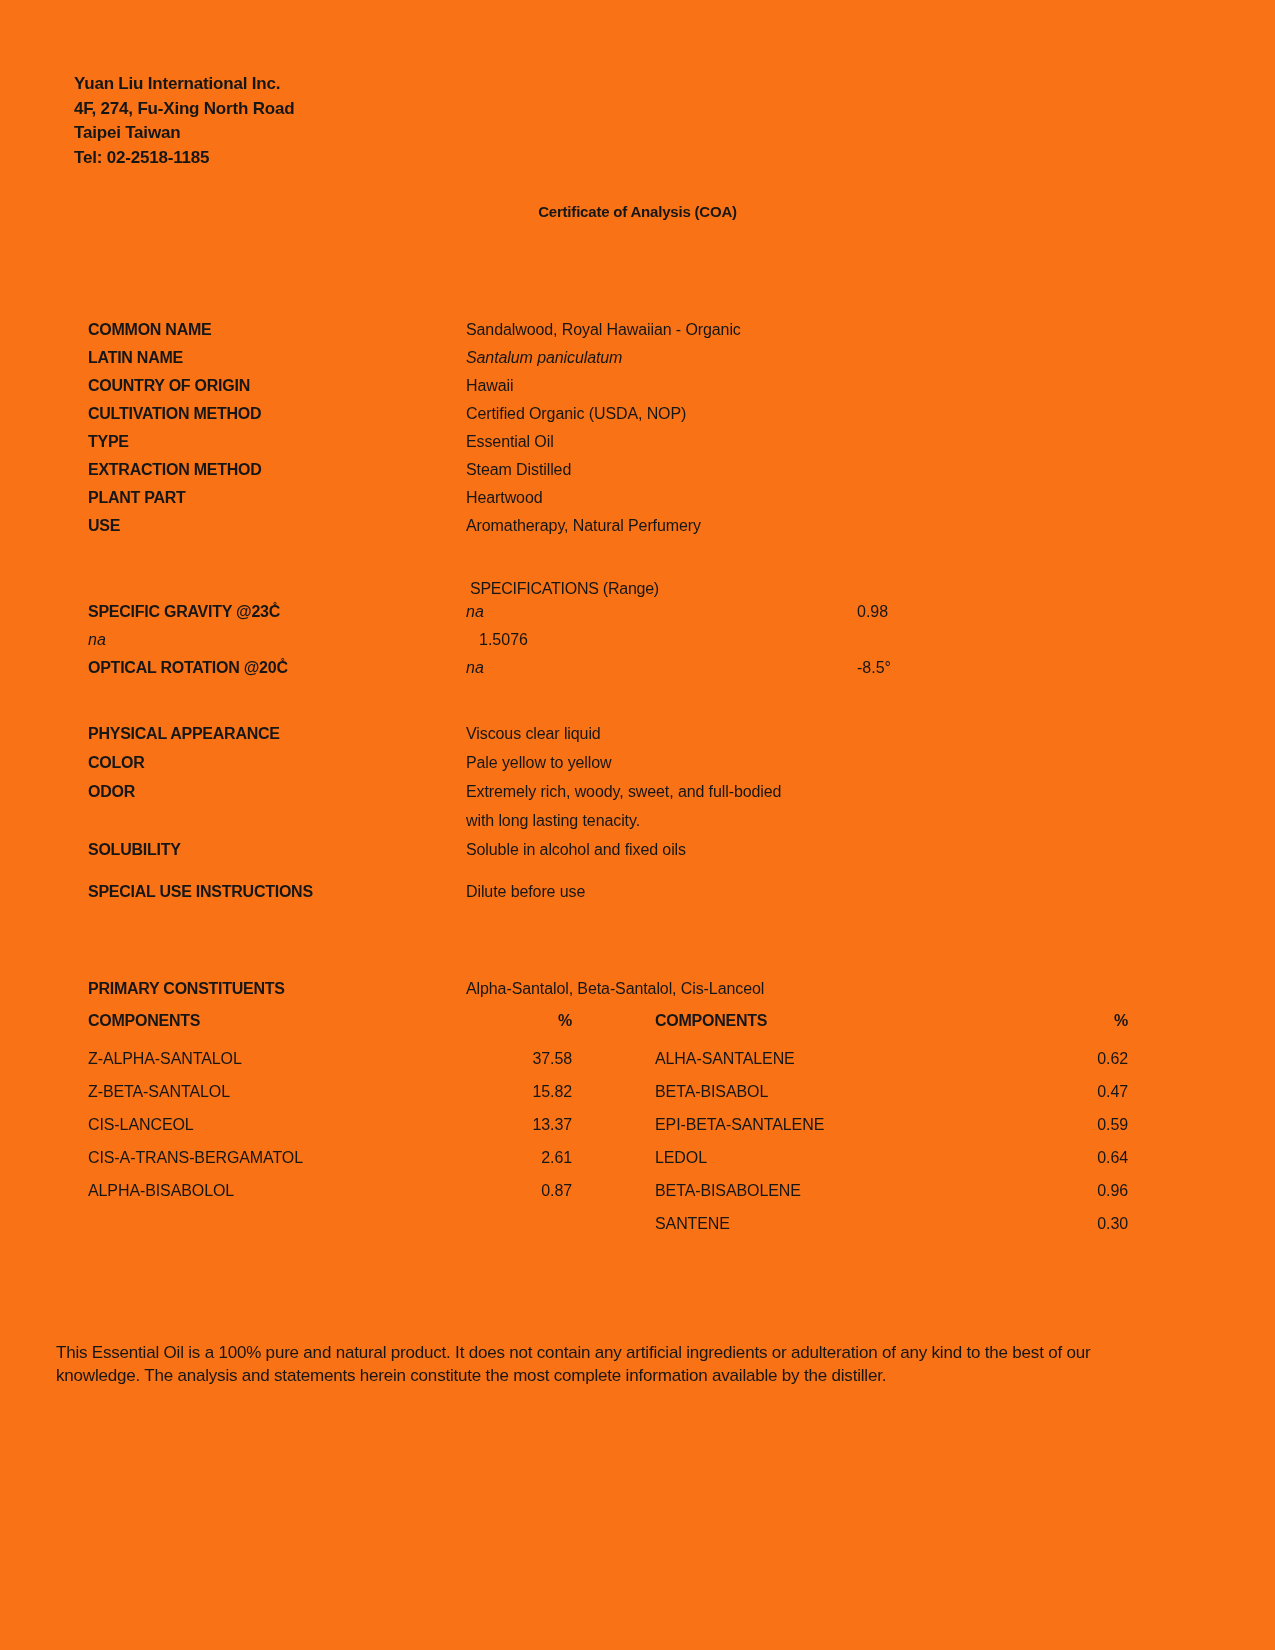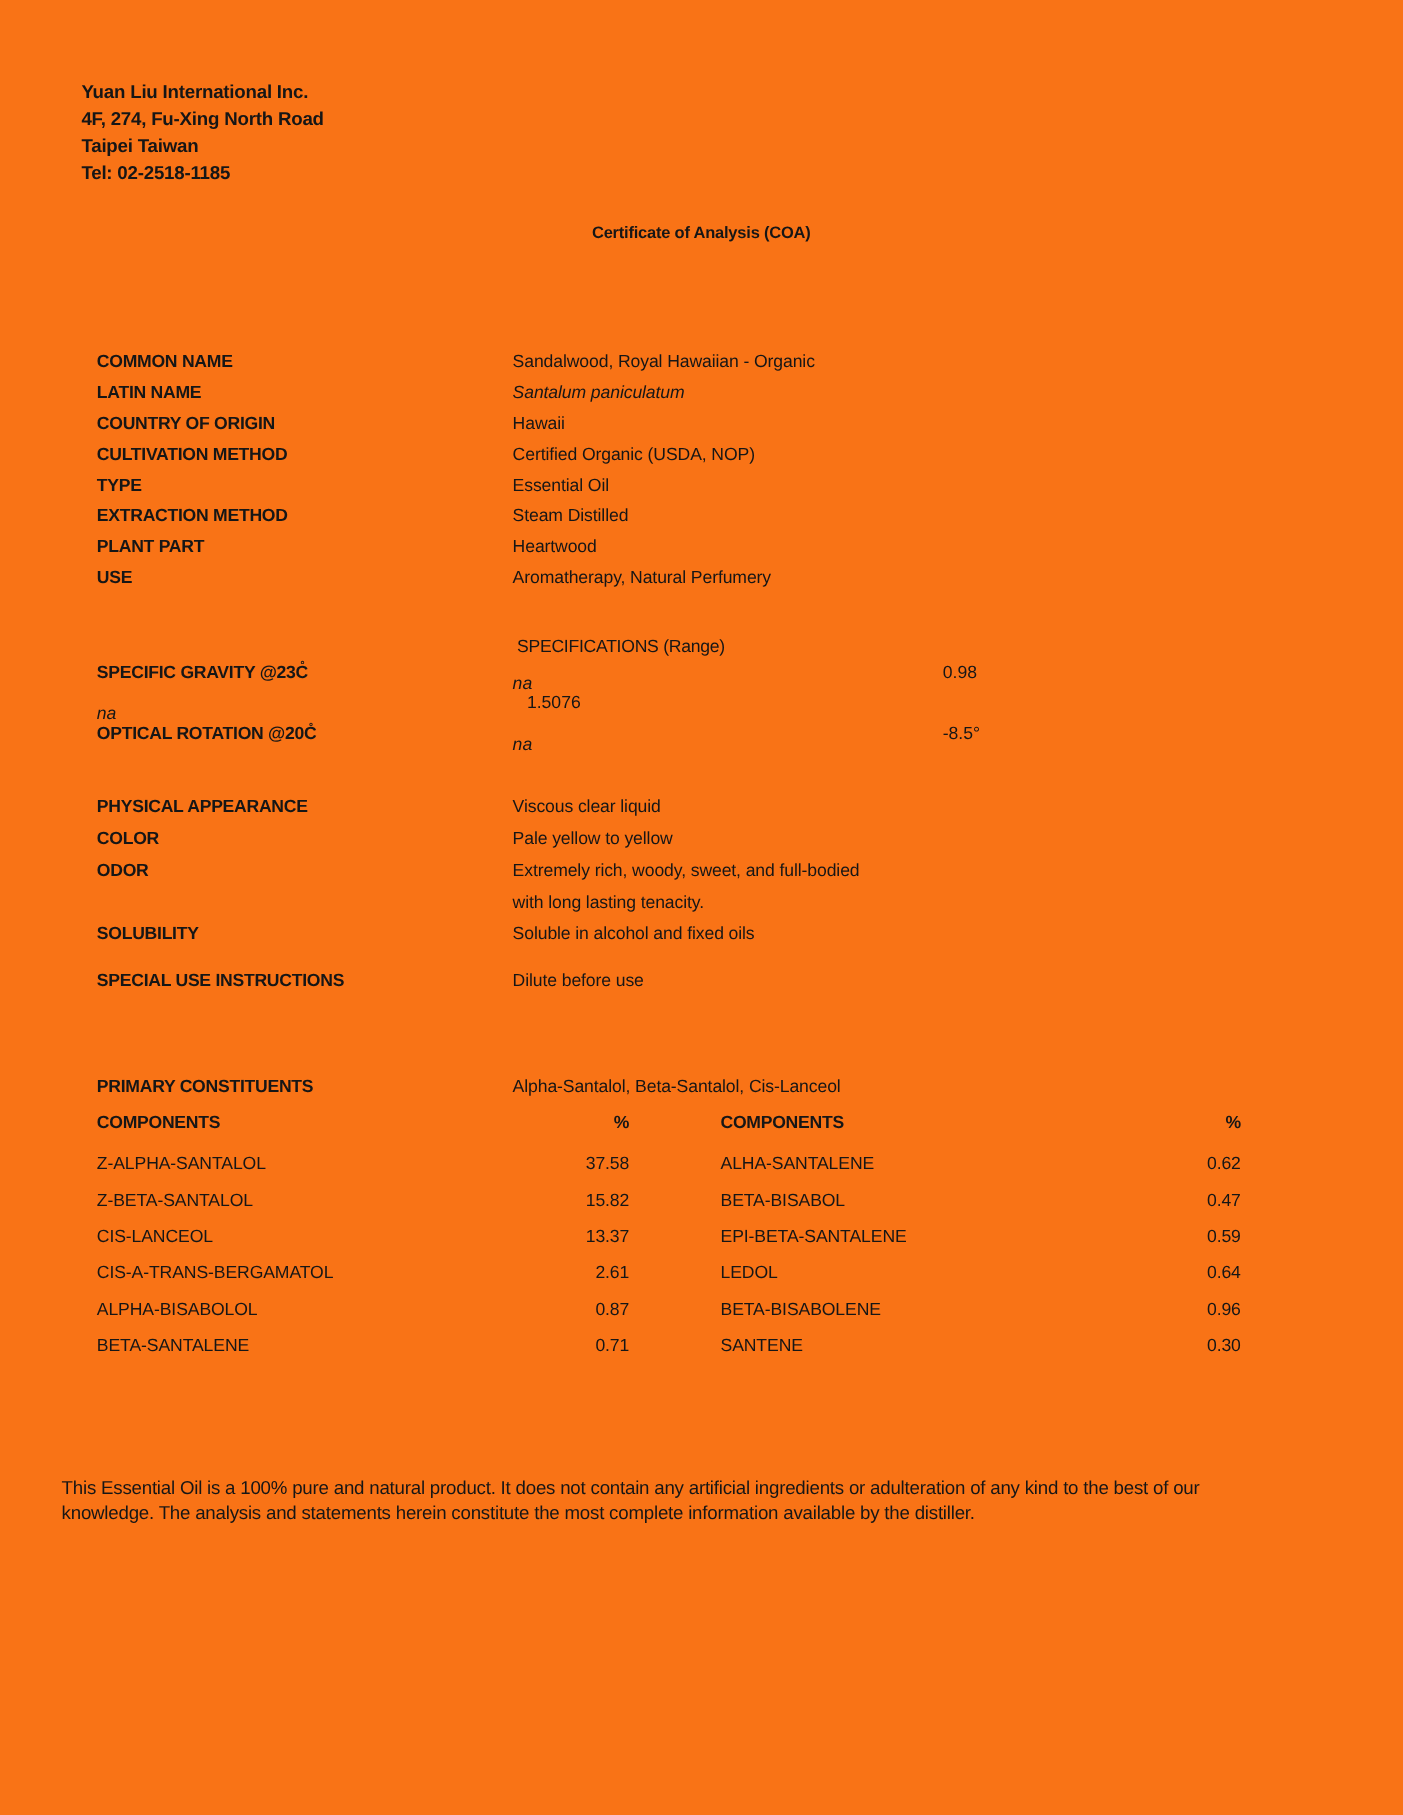--- a/index.html
+++ b/index.html
@@ -21,21 +21,21 @@
   .row{display:flex;align-items:flex-start;}
   .lbl{font-weight:bold;letter-spacing:-0.25px;flex:0 0 378px;}
   .val{letter-spacing:-0.1px;}
   .italic{font-style:italic;}
   .info-rows{left:88px;top:316px;line-height:28px;}
   .info-rows .row{height:28px;}
   
   .spec-heading{left:470px;top:575px;font-weight:normal;letter-spacing:-0.25px;line-height:28px;}
   .spec-rows{left:88px;top:598px;line-height:28px;}
   .spec-rows .row{height:28px;}
-  .spec-col{flex:0 0 391px;margin-top:10px;}
+  .spec-col{flex:0 0 391px;}
   .range-col{flex:1 1 auto;}
   
   .phys-rows{left:88px;top:719px;line-height:29px;}
   .phys-rows .val{max-width:345px;}
   
   .special-row{left:88px;top:878px;line-height:28px;}
   .primary-row{left:88px;top:951px;line-height:28px;margin-top:24px;}
   
   .comp-table{top:1007px;}
   .comp-left{left:88px;width:484px;}
@@ -160,24 +160,20 @@
       <div class="pct">13.37</div>
     </div>
     <div class="comp-row">
       <div>CIS-A-TRANS-BERGAMATOL</div>
       <div class="pct">2.61</div>
     </div>
     <div class="comp-row">
       <div>ALPHA-BISABOLOL</div>
       <div class="pct">0.87</div>
     </div>
-    <div class="comp-row">
-      <div>BETA-SANTALENE</div>
-      <div class="pct">0.71</div>
-    </div>
   </div>
 
   <div class="abs comp-table comp-right">
     <div class="comp-head">
       <div>COMPONENTS</div>
       <div class="pct">%</div>
     </div>
     <div class="comp-row">
       <div>ALHA-SANTALENE</div>
       <div class="pct">0.62</div>

